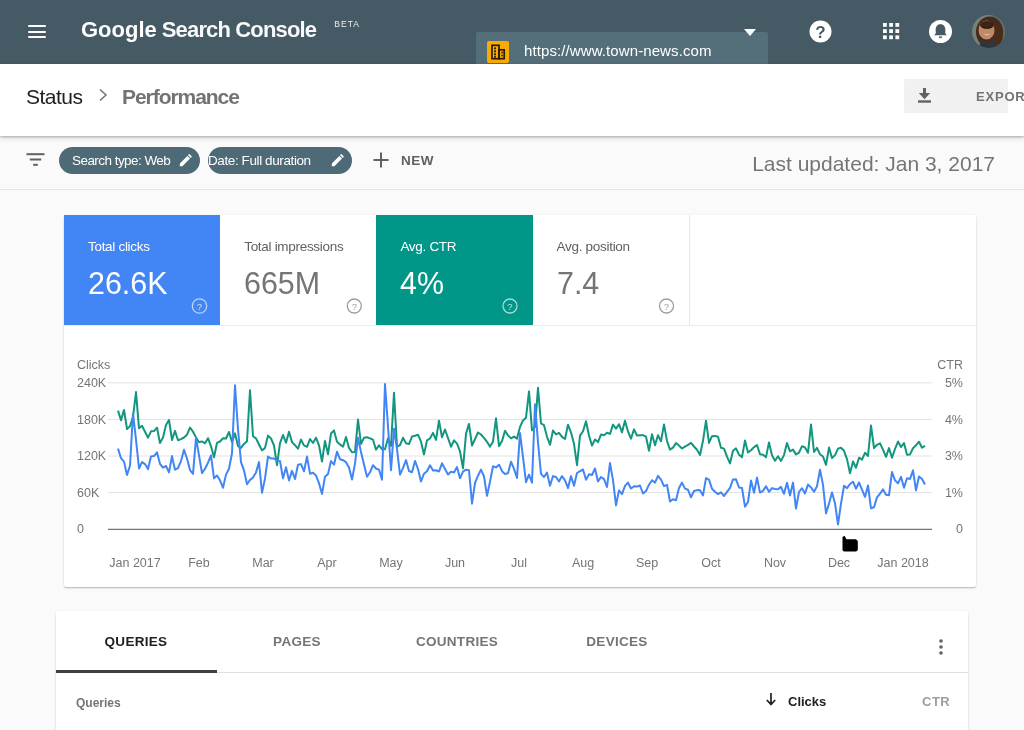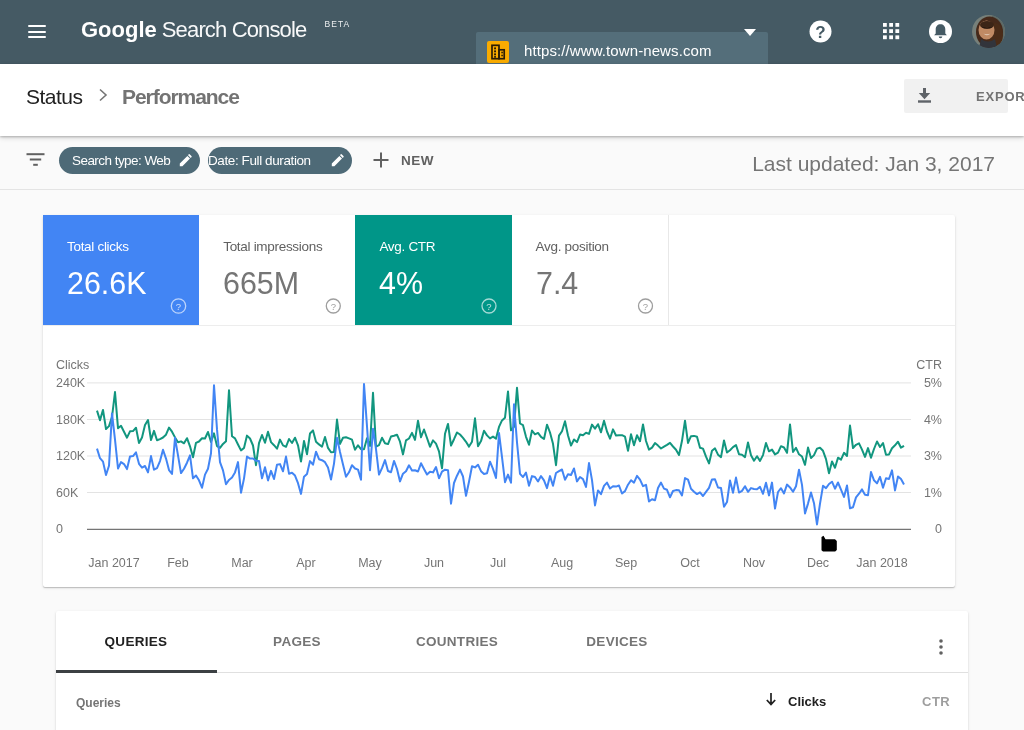--- a/index.html
+++ b/index.html
@@ -5,21 +5,21 @@
 html,body { width:1024px; height:730px; overflow:hidden; background:#fafafa;
   font-family:"Liberation Sans", sans-serif; -webkit-font-smoothing:antialiased; }
 .abs { position:absolute; }
 
 
 #appbar { position:absolute; left:0; top:0; width:1024px; height:64px; background:#455a64; }
 #burger { position:absolute; left:28px; top:25px; width:18px; height:14px; }
 #burger div { height:2px; background:#fff; border-radius:1px; margin-bottom:3.5px; }
 #logo { position:absolute; left:81px; top:17px; white-space:nowrap; color:#fff; }
 #logo .g { font-size:22px; font-weight:bold; letter-spacing:0px; }
-#logo .sc { font-size:22px; font-weight:normal; color:rgba(255,255,255,0.96); letter-spacing:-0.85px; margin-left:5px; }
+#logo .sc { font-size:22px; font-weight:bold; color:rgba(255,255,255,0.96); letter-spacing:-0.85px; margin-left:5px; }
 #logo .beta { font-size:8.5px; letter-spacing:1.1px; color:rgba(255,255,255,0.9); vertical-align:10px; margin-left:18px; }
 #selector { position:absolute; left:476px; top:12px; width:292px; height:39px;
   background:#546e7a; border-radius:2px;margin-top:20px; }
 #selicon { position:absolute; left:11px; top:9px; width:22px; height:22px; background:#f9ab00; border-radius:2px; }
 #seltext { position:absolute; left:48px; top:10px; font-size:15px; letter-spacing:0.3px; color:#fff; letter-spacing:0.1px; }
 #selcaret { position:absolute; left:744px; top:29px; width:0; height:0;
   border-left:6.5px solid transparent; border-right:6.5px solid transparent; border-top:7px solid #fff; }
 
 
 #pagehead { position:absolute; left:0; top:64px; width:1024px; height:72px; background:#fff;
@@ -32,21 +32,21 @@
 
 
 #filterrow { position:absolute; left:0; top:124px; width:1024px; height:66px;
   border-bottom:1px solid #e4e4e4; }
 .chip { position:absolute; top:23px; height:27px; background:#4e6a77; border-radius:13.5px;
   color:#fff; font-size:13.5px; letter-spacing:-0.1px; line-height:27px; }
 #lastupd { position:absolute; right:29px; top:28px; font-size:21px; color:#757575; }
 #newlbl { position:absolute; left:401px; top:29px; font-size:13.5px; font-weight:bold; color:#616161; letter-spacing:0.5px; }
 
 
-#panel1 { position:absolute; left:43px; top:215px; width:912px; height:372px; background:#fff;
+#panel1 { position:absolute; left:64px; top:215px; width:912px; height:372px; background:#fff;
   border-radius:2px; box-shadow:0 1px 1px rgba(0,0,0,0.18), 0 1px 3px rgba(0,0,0,0.12); }
 .card { position:absolute; top:0; height:110px; width:156.2px; }
 .card .t { position:absolute; left:24px; top:24px; font-size:13.5px; letter-spacing:-0.3px; }
 .card .v { position:absolute; left:24px; top:50px; font-size:32px; transform:scaleX(0.95); transform-origin:0 0; white-space:nowrap; }
 .cardsep { position:absolute; top:0; width:1px; height:110px; background:#e8e8e8; }
 #cardrule { position:absolute; left:0; top:110px; width:912px; height:1px; background:#ededed; }
 
 
 #panel2 { position:absolute; left:56px; top:611px; width:912px; height:125px; background:#fff;
   border-radius:2px; box-shadow:0 1px 1px rgba(0,0,0,0.18), 0 1px 3px rgba(0,0,0,0.12); }

